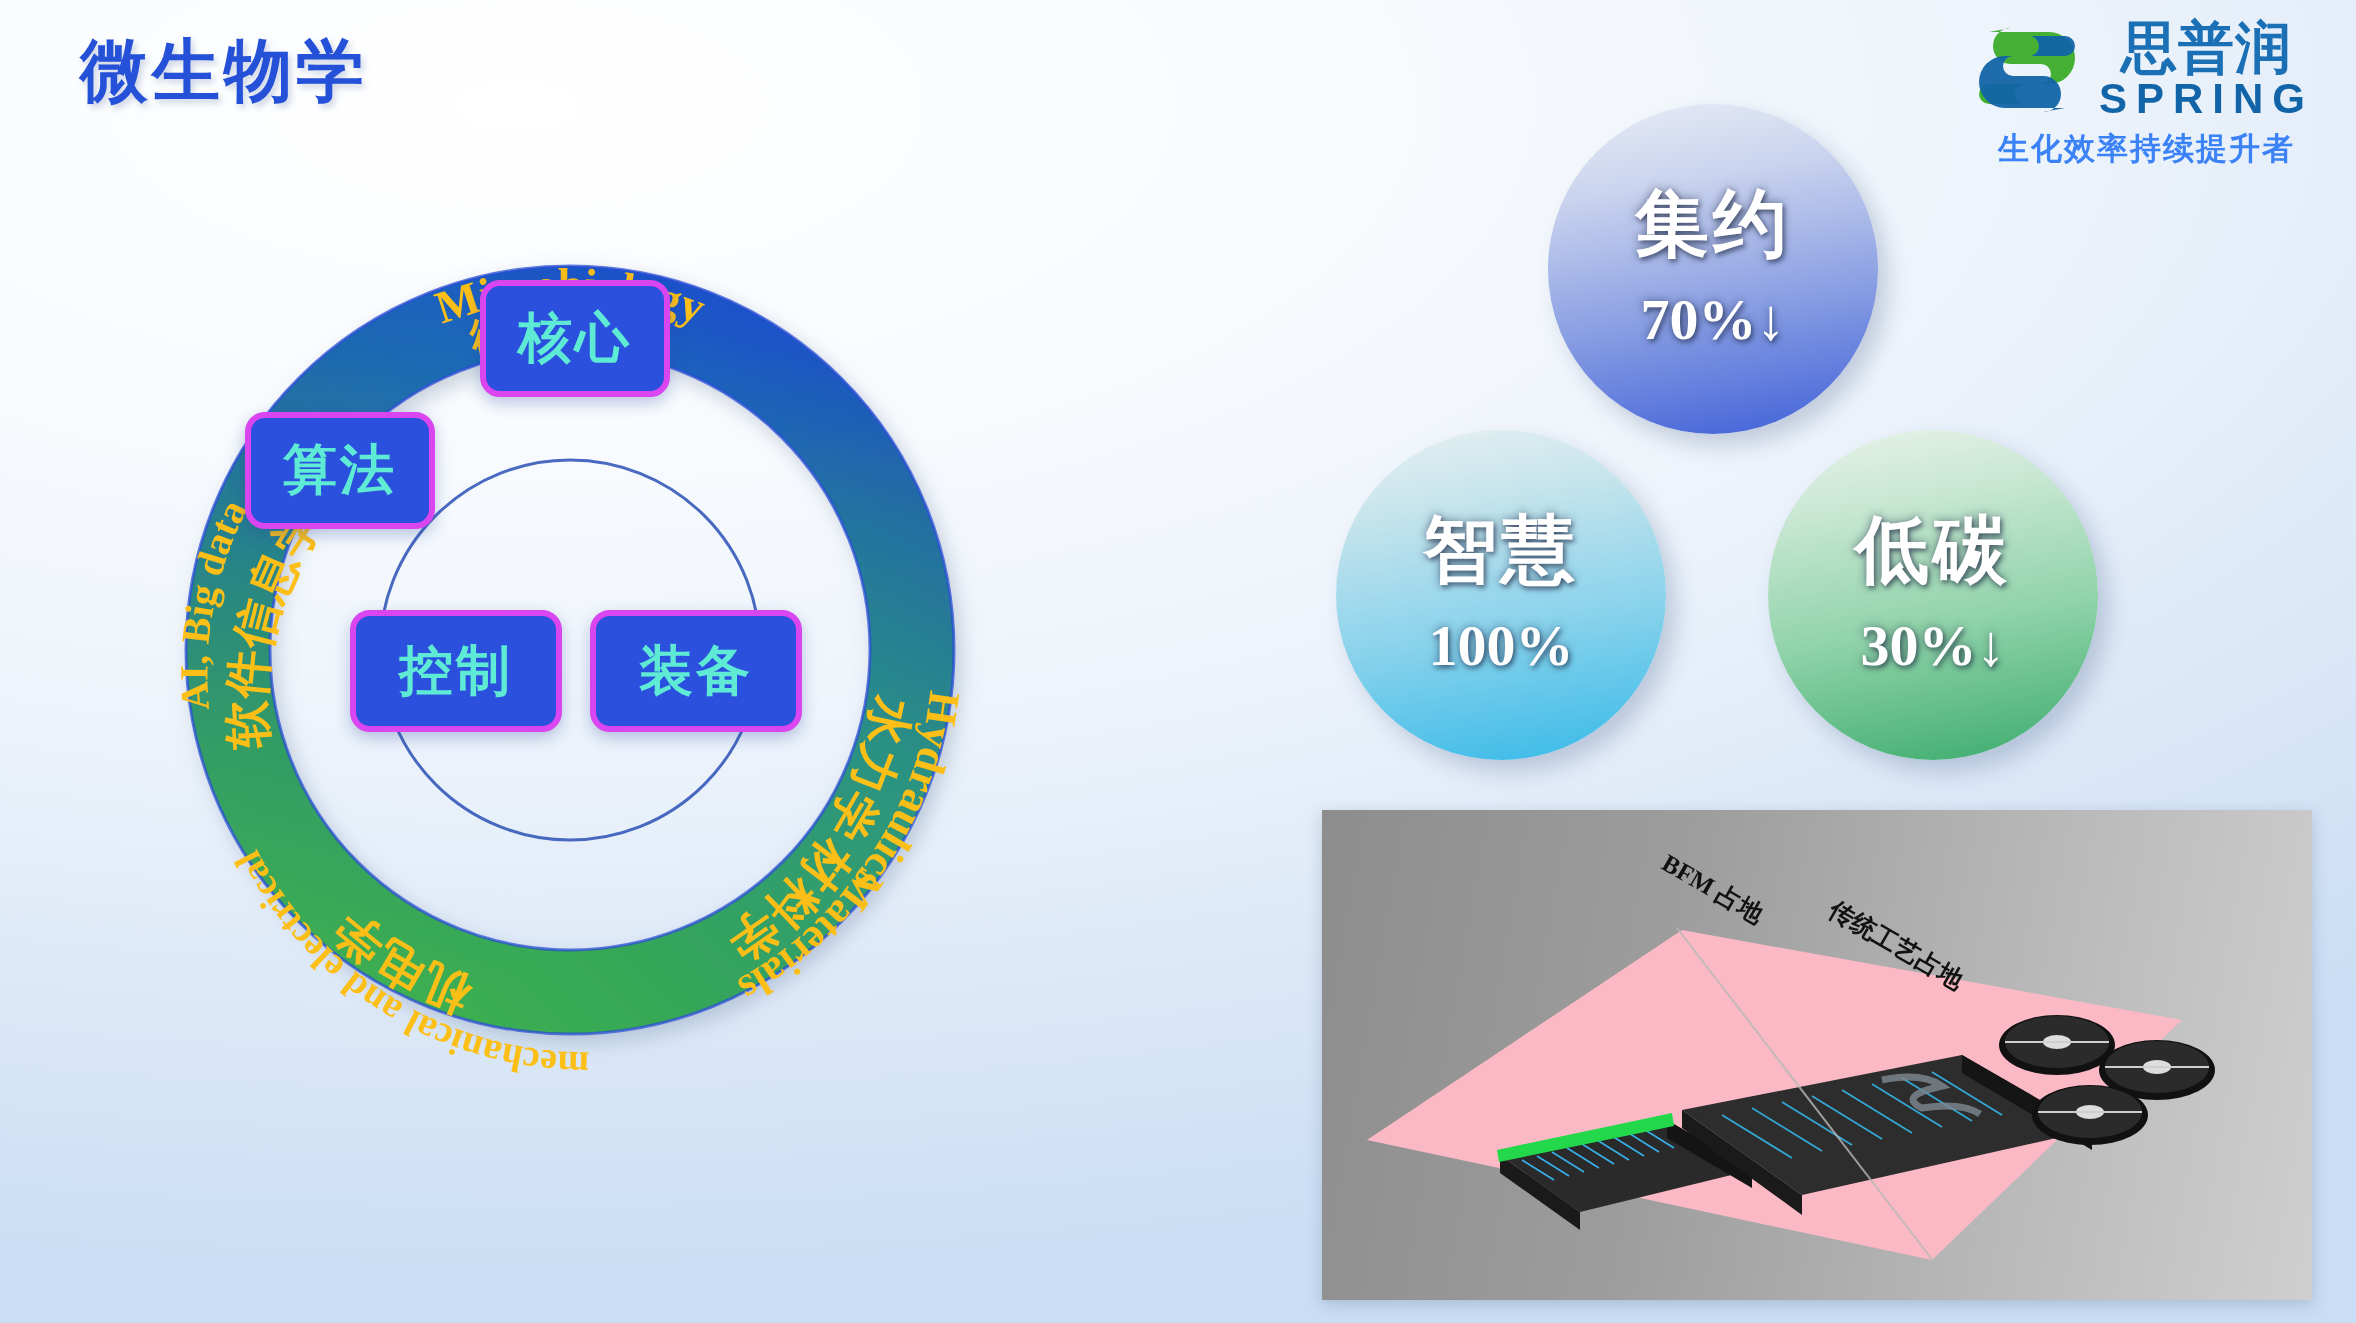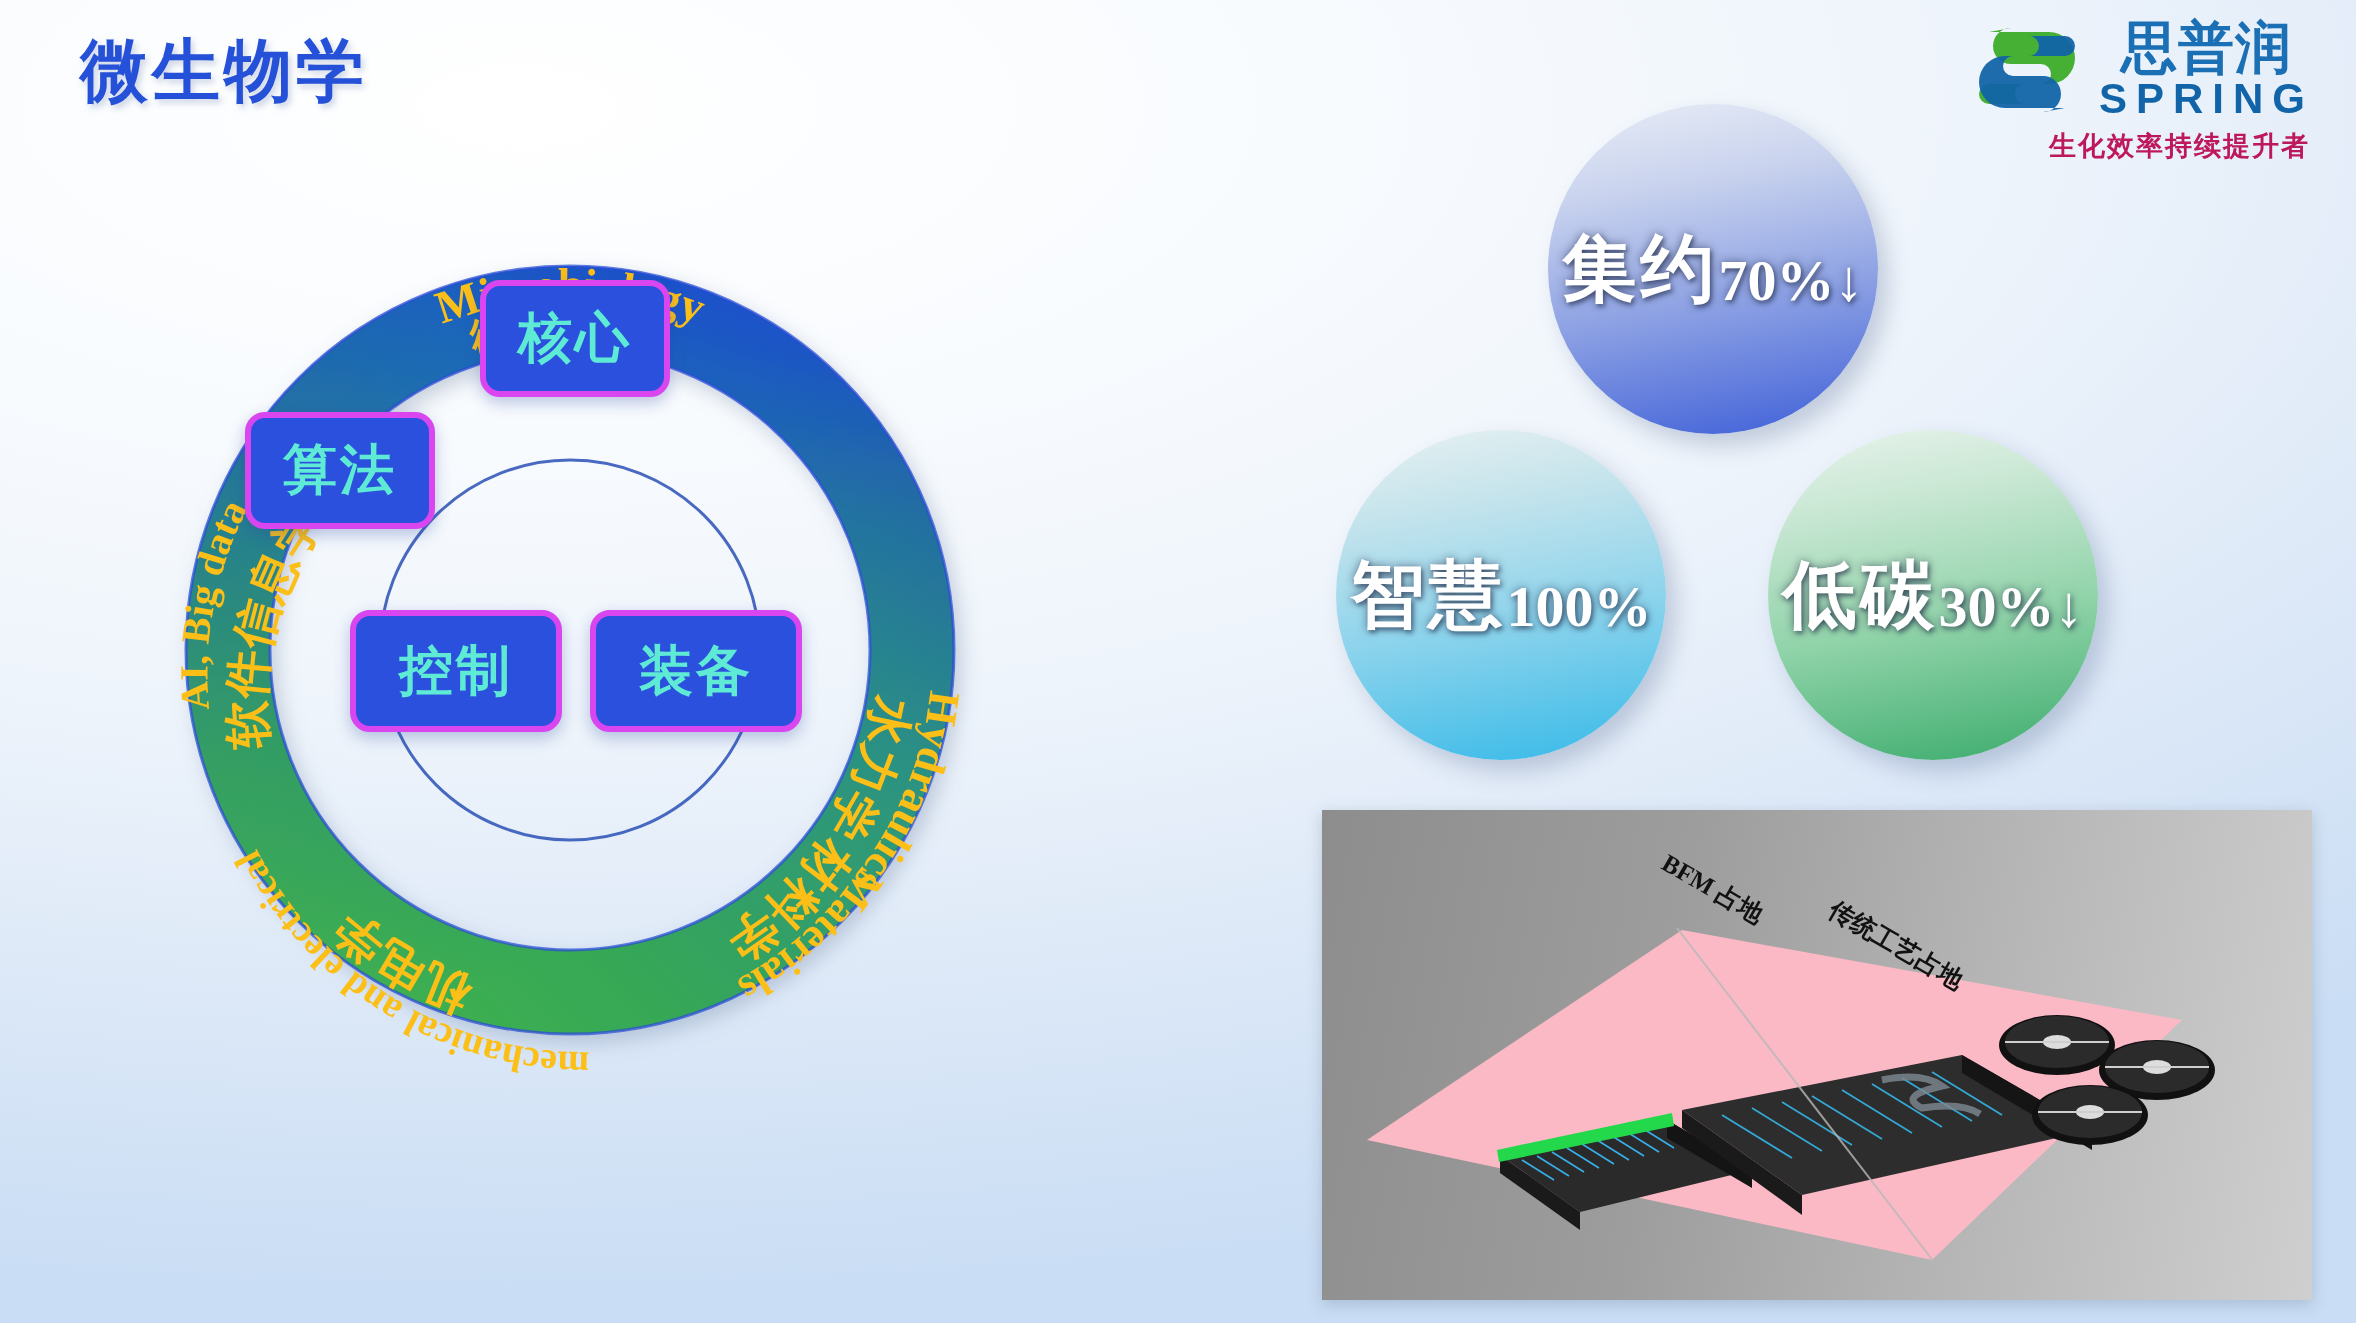--- a/index.html
+++ b/index.html
@@ -16,21 +16,21 @@
     text-shadow:3px 4px 6px rgba(120,140,180,.35);
     white-space:nowrap;
   }
   
   .logo-wrap{position:absolute;right:42px;top:18px;display:flex;flex-direction:column;align-items:flex-end;}
   .logo-row{display:flex;align-items:center;gap:18px;}
   .logo-mark{width:108px;height:104px;position:relative;flex:0 0 auto;}
   .logo-text{display:flex;flex-direction:column;align-items:center;line-height:1;}
   .logo-cn{font-size:56px;font-weight:800;color:#1a6fb5;letter-spacing:1px;}
   .logo-en{font-size:42px;font-weight:800;color:#1264a8;letter-spacing:9px;margin-top:2px;}
-  .logo-tag{font-size:27px;font-weight:800;color:#be185d;letter-spacing:2px;margin-top:6px;margin-right:4px;}
+  .logo-tag{font-size:31px;font-weight:800;color:#3b82f6;letter-spacing:2px;margin-top:6px;margin-right:19px;}
 
   
   .ring-stage{position:absolute;left:60px;top:130px;width:1020px;height:1180px;}
   .ring-svg{position:absolute;left:0;top:0;}
   .arcText{fill:#fcbf18;font-family:"Liberation Serif","DejaVu Serif",serif;font-weight:700;}
   .arcTextCn{fill:#fcbf18;font-family:"Liberation Sans","DejaVu Sans",sans-serif;font-weight:700;}
 
   .node{
     position:absolute;background:#2a50dd;color:#5eead4;border:6px solid #d946ef;border-radius:20px;
     display:flex;align-items:center;justify-content:center;
@@ -40,21 +40,21 @@
   }
   .n-core{left:420px;top:150px;width:178px;height:105px;}
   .n-run {left:600px;top:280px;width:178px;height:105px;}
   .n-equip{left:530px;top:480px;width:200px;height:110px;}
   .n-ctrl{left:290px;top:480px;width:200px;height:110px;}
   .n-algo{left:185px;top:282px;width:178px;height:105px;}
 
   
   .bubble{
     position:absolute;border-radius:50%;
-    display:flex;align-items:center;justify-content:center;
+    display:flex;flex-direction:column;align-items:center;justify-content:center;
     color:#ffffff;text-align:center;
     box-shadow:10px 12px 22px rgba(90,110,150,.30);
   }
   .bubble .b-name{
     font-size:74px;font-weight:800;letter-spacing:4px;line-height:1.05;
     text-shadow:0 0 10px rgba(20,30,60,.55), 2px 3px 4px rgba(20,30,60,.45);
   }
   .bubble .b-val{
     font-size:58px;font-weight:700;margin-top:23px;
     font-family:"Liberation Serif","DejaVu Serif",serif;

